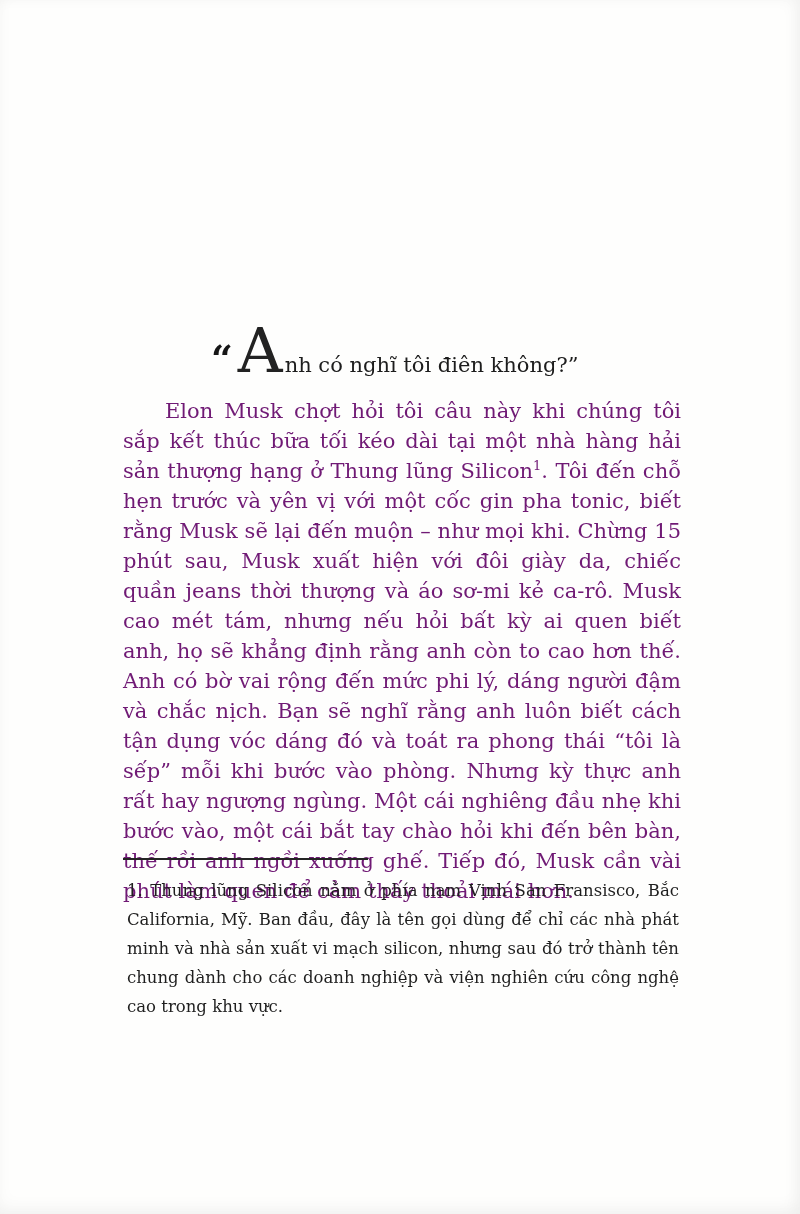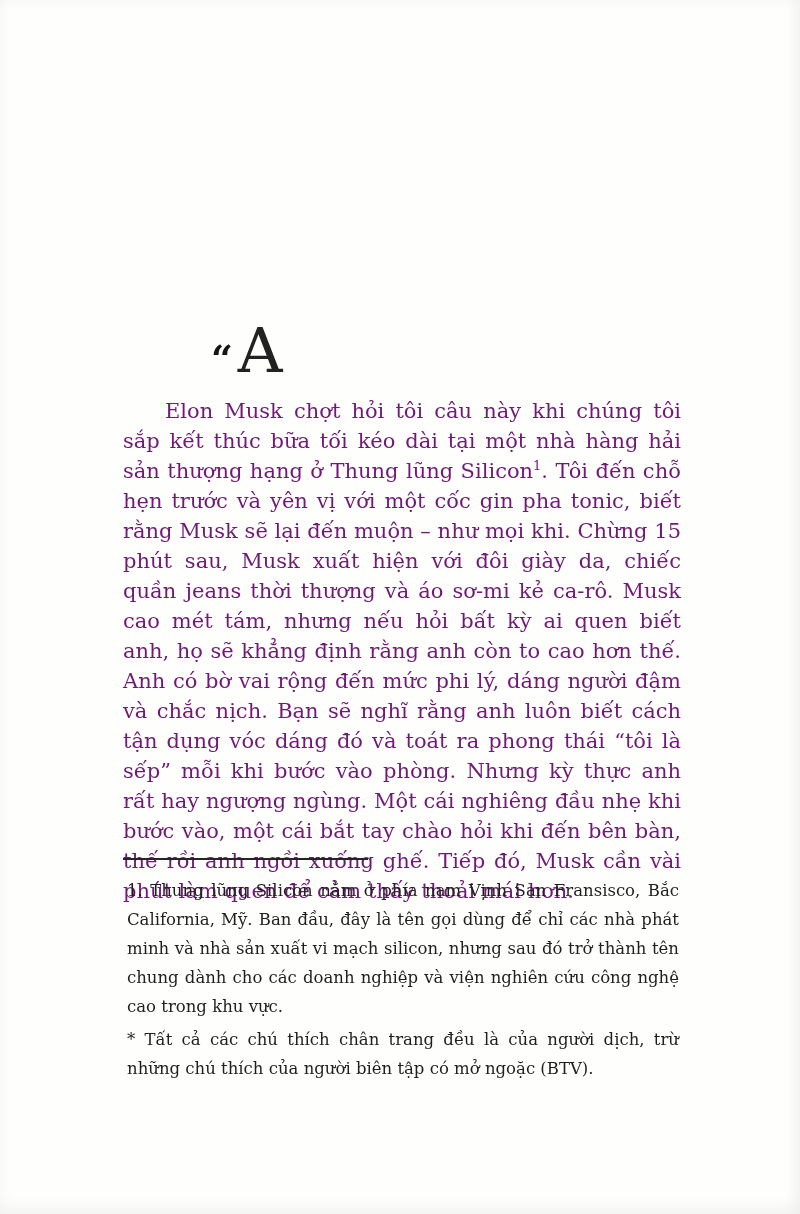--- a/index.html
+++ b/index.html
@@ -88,25 +88,25 @@
 </head>
 <body>
 
 <div class="page">
 
   <div class="text-block">
 
     <div class="opening-line">
       <span class="open-quote">“</span>
       <span class="drop-cap">A</span>
+      <span class="opening-rest">nh có nghĩ tôi điên không?”</span>
     </div>
 
     <p class="body-para"><span>Elon Musk chợt hỏi tôi câu này khi chúng tôi sắp kết thúc bữa tối kéo dài tại một nhà hàng hải sản thượng hạng ở Thung lũng Silicon</span><sup class="fn-ref">1</sup><span>. Tôi đến chỗ hẹn trước và yên vị với một cốc gin pha tonic, biết rằng Musk sẽ lại đến muộn – như mọi khi. Chừng 15 phút sau, Musk xuất hiện với đôi giày da, chiếc quần jeans thời thượng và áo sơ-mi kẻ ca-rô. Musk cao mét tám, nhưng nếu hỏi bất kỳ ai quen biết anh, họ sẽ khẳng định rằng anh còn to cao hơn thế. Anh có bờ vai rộng đến mức phi lý, dáng người đậm và chắc nịch. Bạn sẽ nghĩ rằng anh luôn biết cách tận dụng vóc dáng đó và toát ra phong thái “tôi là sếp” mỗi khi bước vào phòng. Nhưng kỳ thực anh rất hay ngượng ngùng. Một cái nghiêng đầu nhẹ khi bước vào, một cái bắt tay chào hỏi khi đến bên bàn, thế rồi anh ngồi xuống ghế. Tiếp đó, Musk cần vài phút làm quen để cảm thấy thoải mái hơn.</span></p>
 
   </div>
 
   <div class="footnote-area">
     <div class="footnote-rule"></div>
     <p class="footnote">1. Thung lũng Silicon nằm ở phía nam Vịnh San Fransisco, Bắc California, Mỹ. Ban đầu, đây là tên gọi dùng để chỉ các nhà phát minh và nhà sản xuất vi mạch silicon, nhưng sau đó trở thành tên chung dành cho các doanh nghiệp và viện nghiên cứu công nghệ cao trong khu vực.</p>
-    <p class="footnote">* Tất cả các chú thích chân trang đều là của người dịch, trừ những chú thích của người biên tập có mở ngoặc (BTV).</p>
   </div>
 
 </div>
 
 </body></html>

